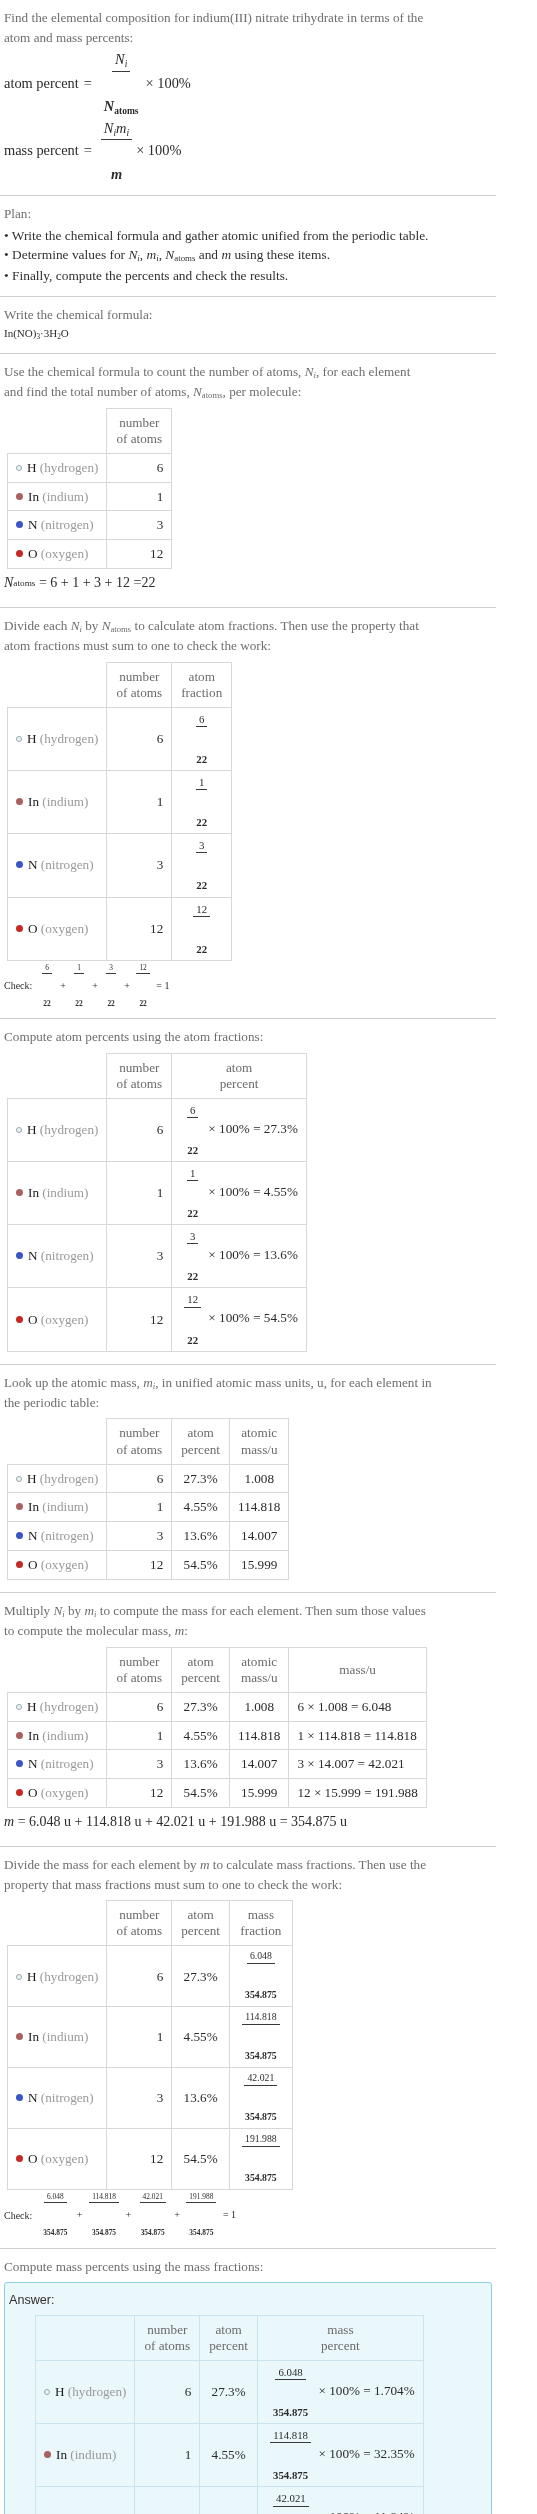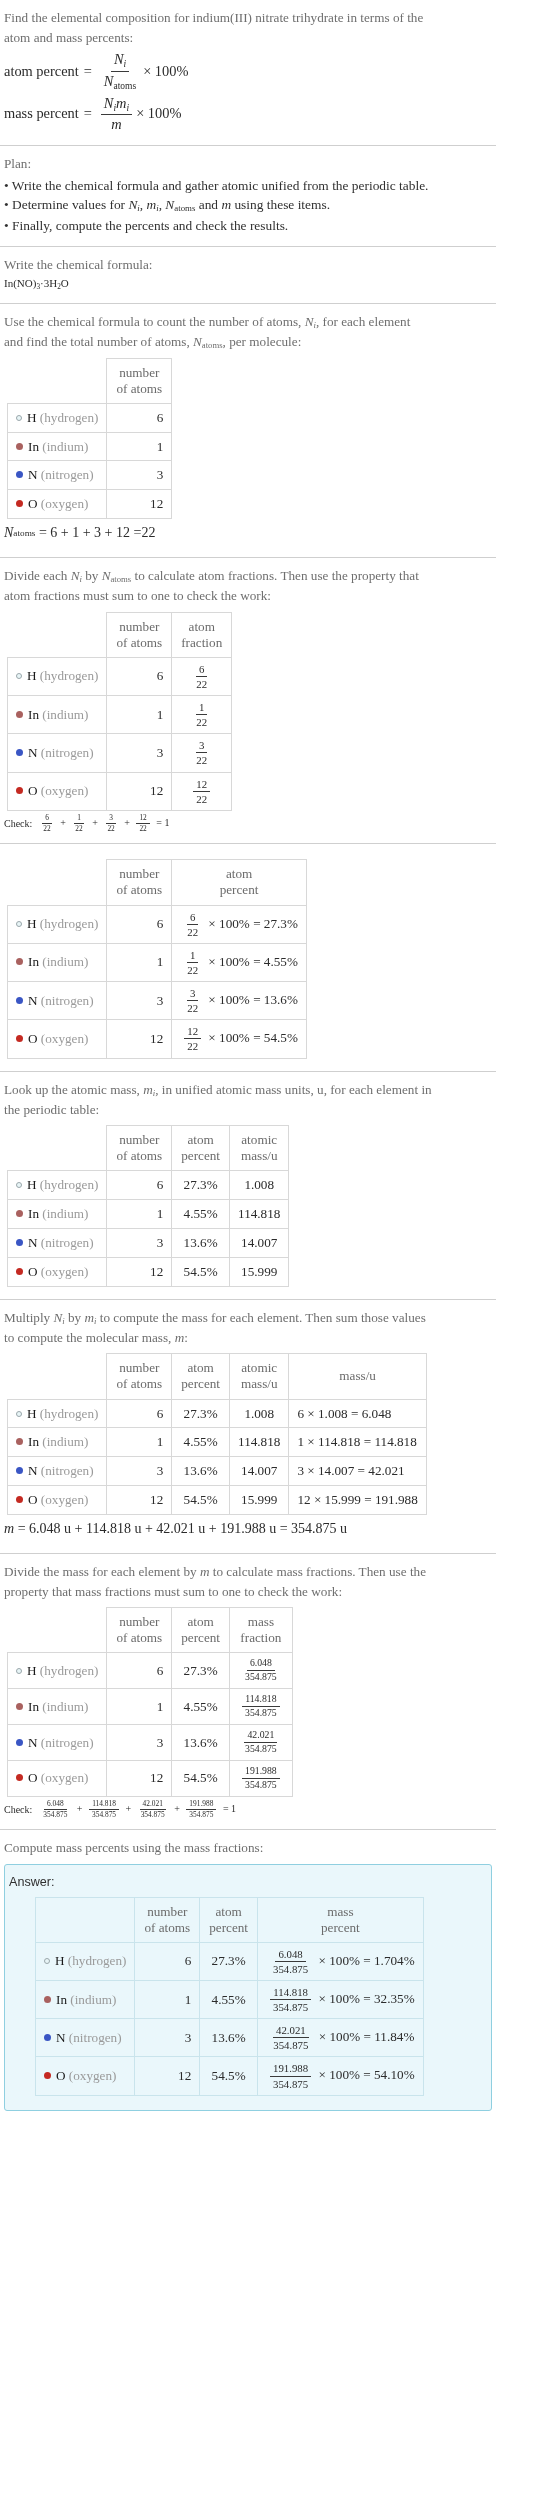--- a/index.html
+++ b/index.html
@@ -63,23 +63,24 @@
 
   
   .frac {
     display: inline-flex;
     flex-direction: column;
     align-items: center;
     justify-content: center;
     vertical-align: middle;
     margin: 0 4px;
     line-height: 1.12;
+    gap: 25px;
   }
   .frac .num { padding: 0 3px 1px 3px; border-bottom: 1px solid #3a3a3a; }
-  .frac .den { padding: 1px 3px 0 3px; }
+  .frac .den { padding: 1px 3px 0 3px; font-weight: bold; }
   .frac.sm { font-size: 0.82em; }
   .frac.xs { font-size: 0.74em; }
 
   table.wa {
     border-collapse: collapse;
     margin: 6px 0 2px 3px;
     font-size: 13.2px;
     color: #2b2b2b;
     background: transparent;
   }
@@ -277,20 +278,21 @@
             <span class="num">3</span>
             <span class="den">22</span>
           </span><span> + </span><span class="frac xs">
             <span class="num">12</span>
             <span class="den">22</span>
           </span><span> = 1</span></span>
     </div>
   </div>
 
   <div class="section">
+    <div class="prompt">Compute atom percents using the atom fractions:</div>
 
     <table class="wa">
       <thead>
         <tr>
           <td class="corner"></td>
           <td>number<br>of atoms</td>
           <td>atom<br>percent</td>
         </tr>
       </thead>
       <tbody>

